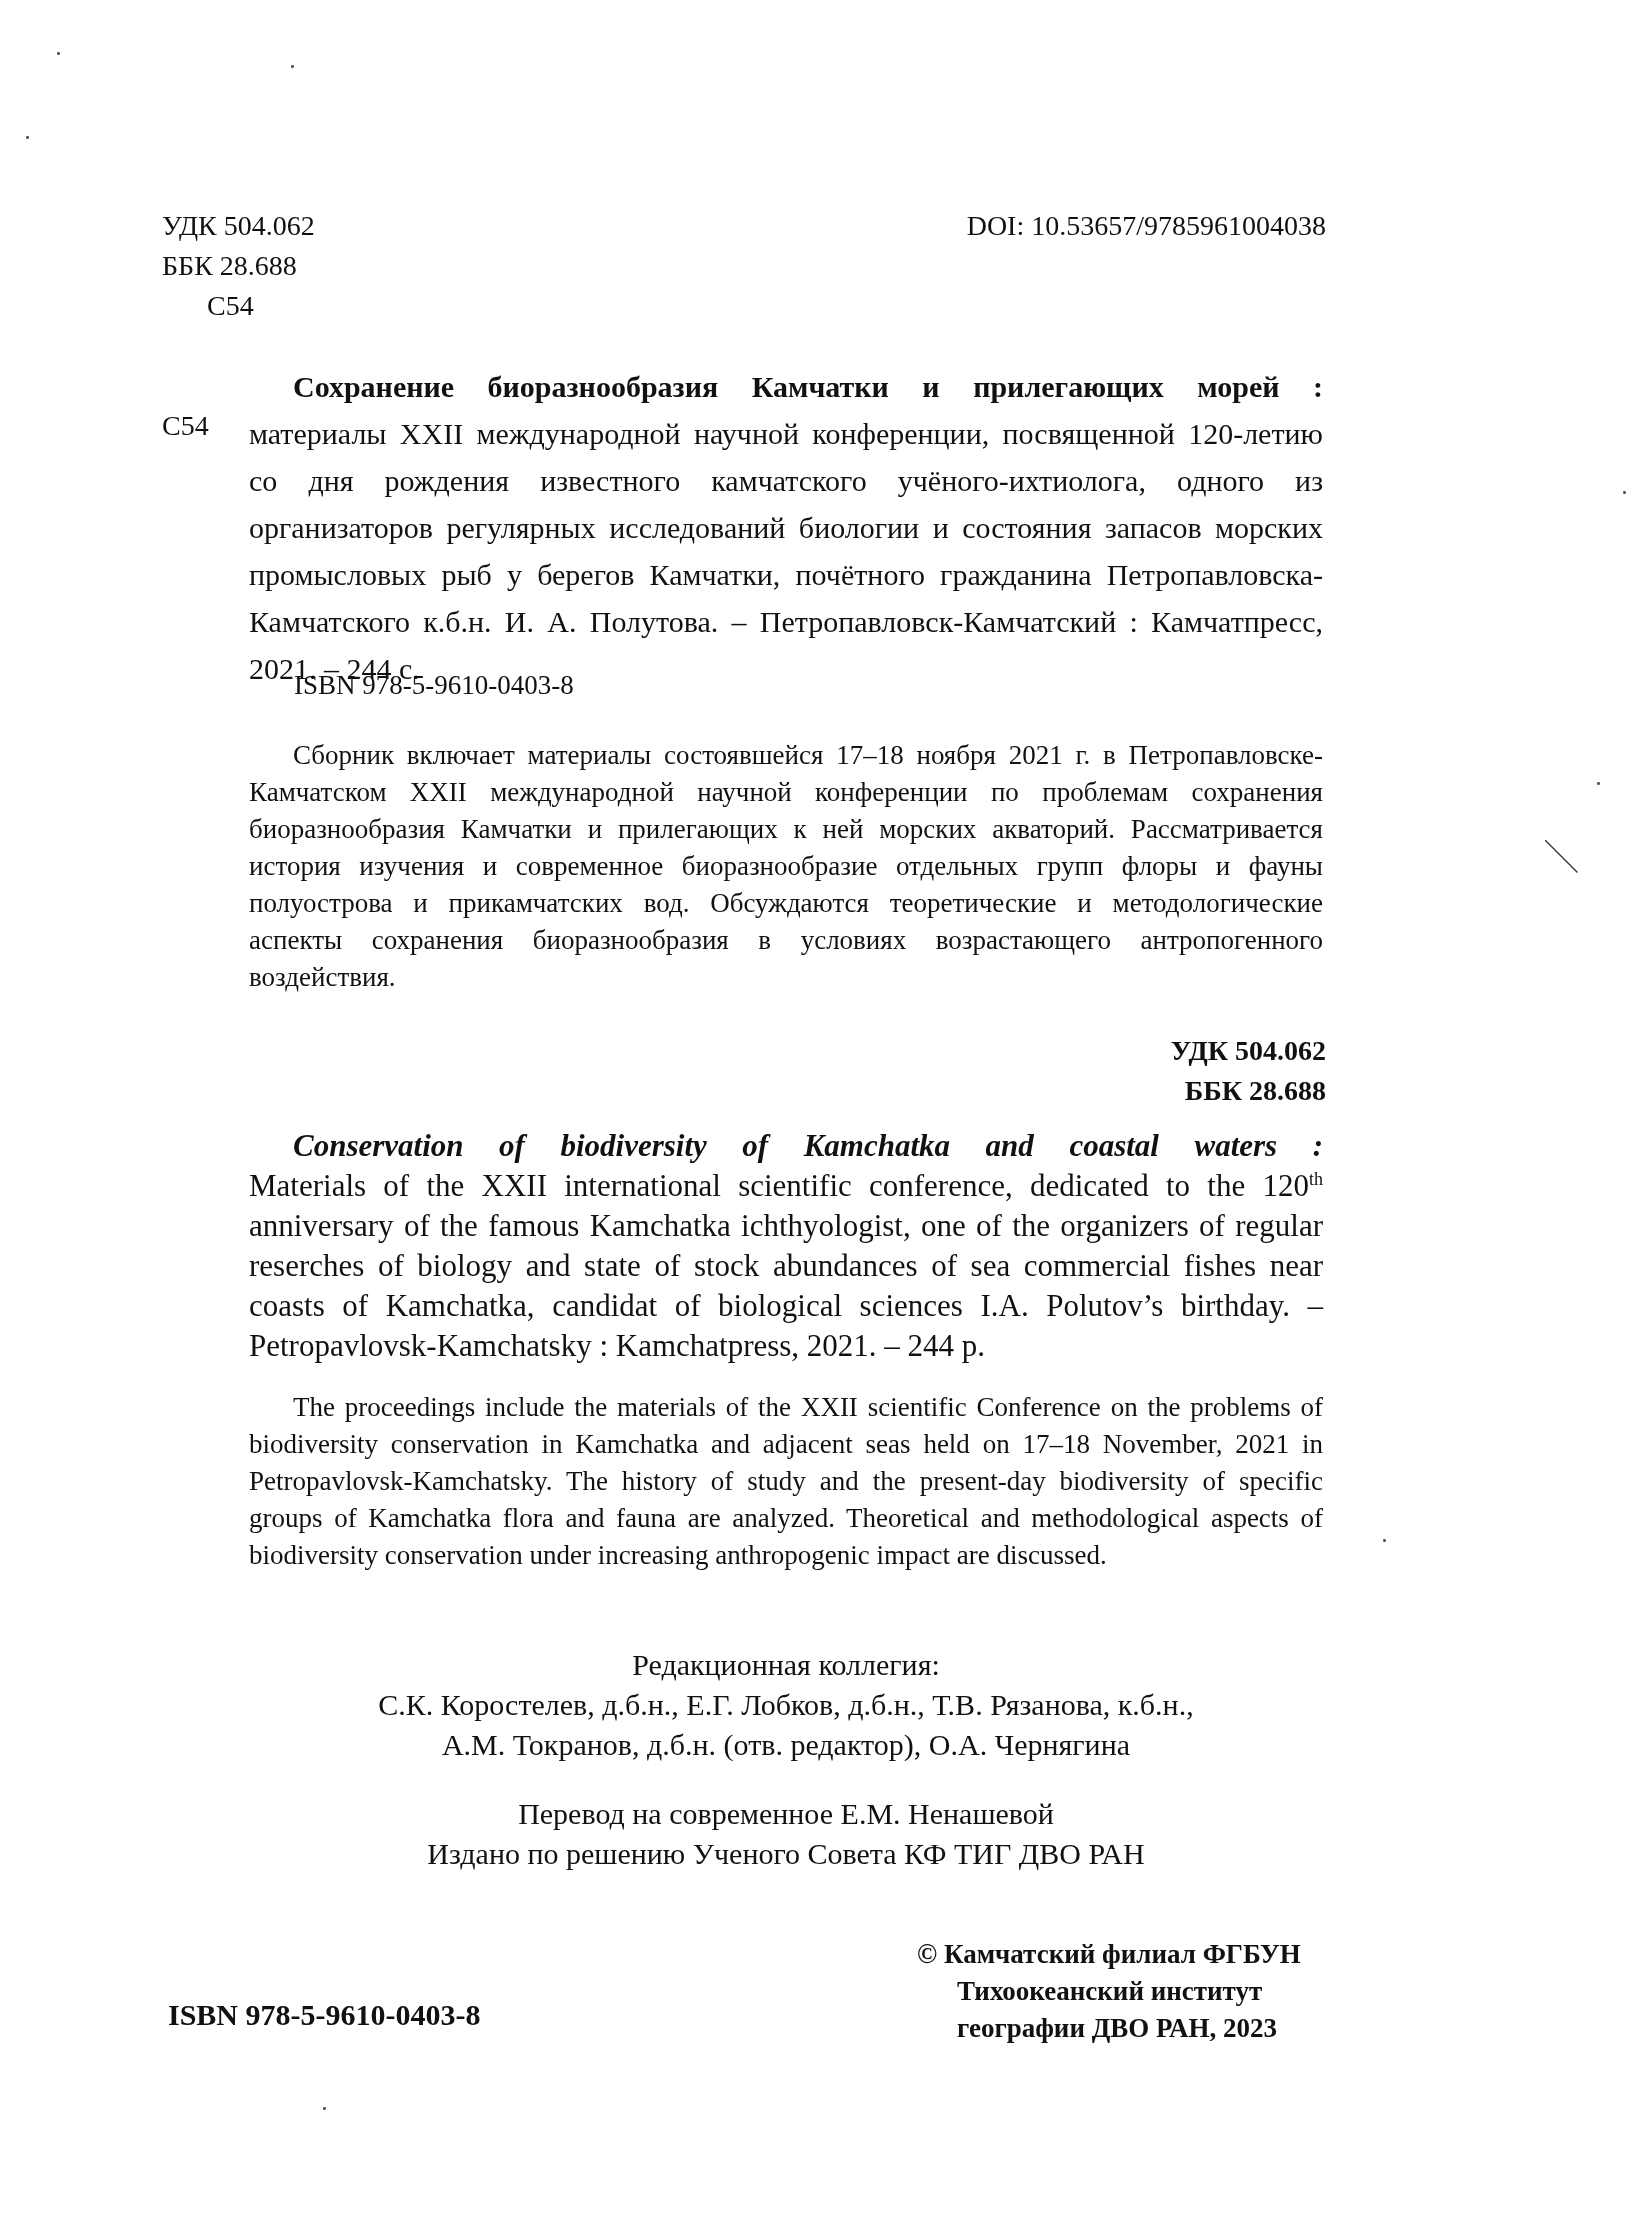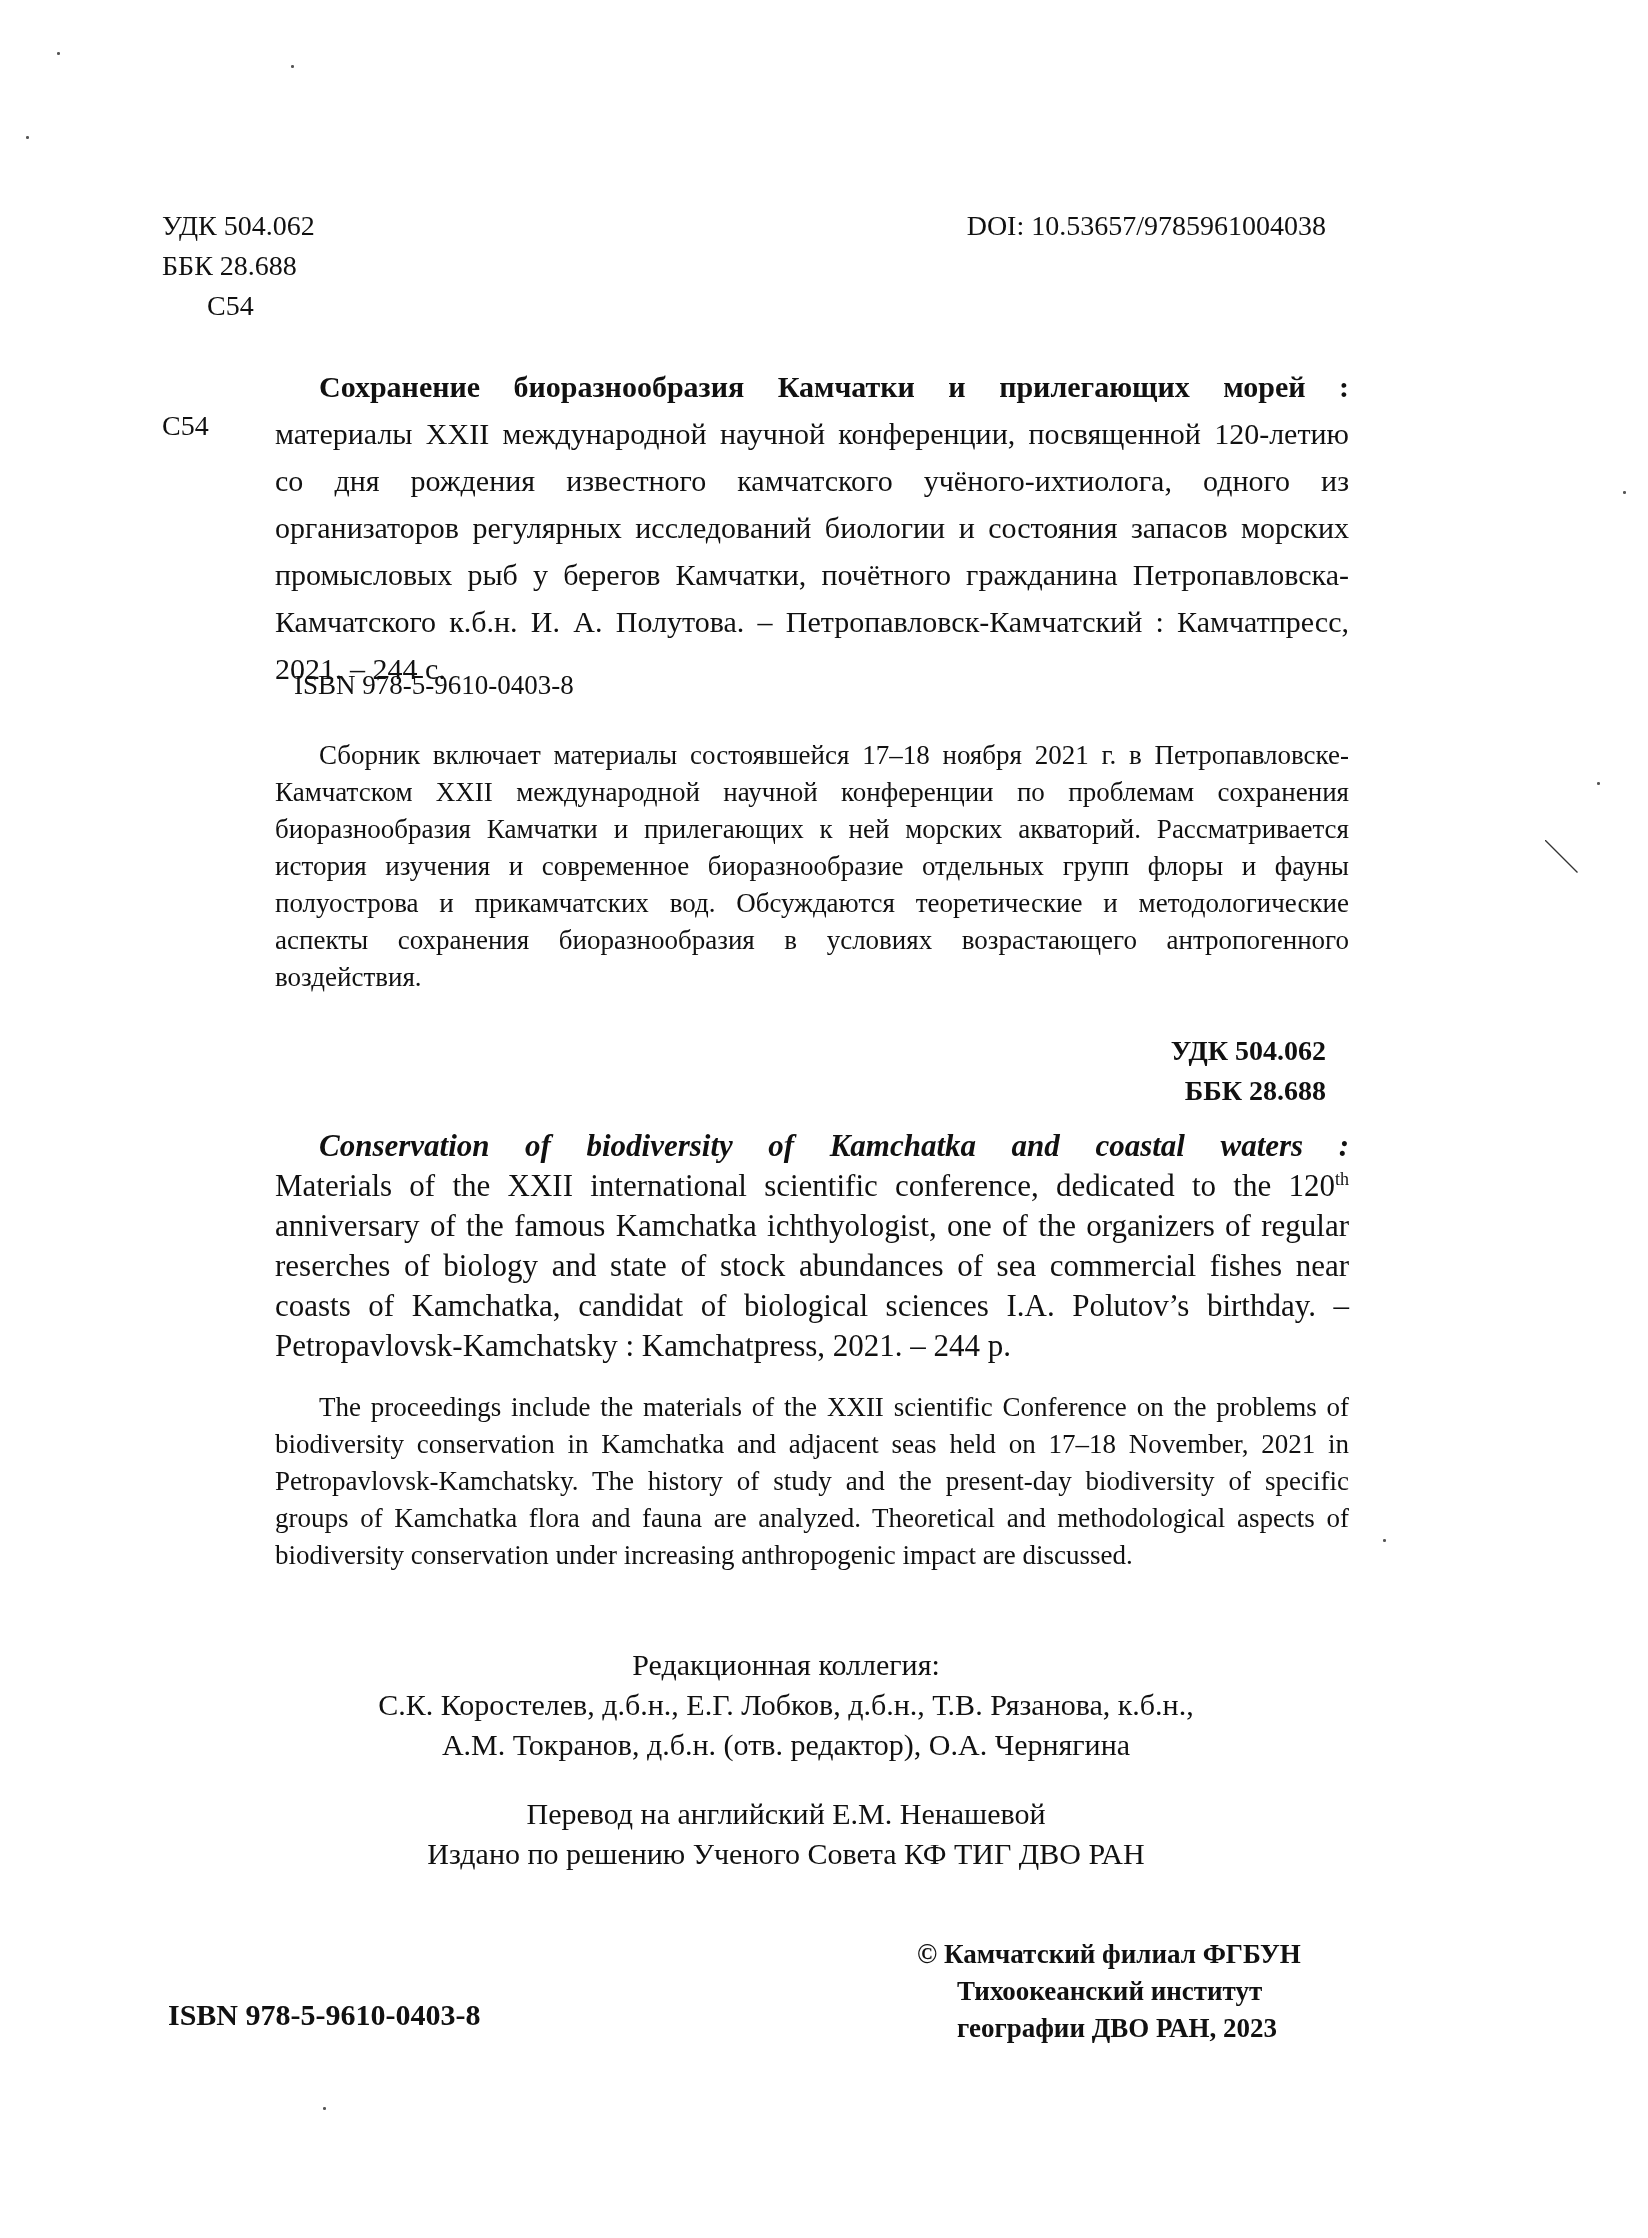--- a/index.html
+++ b/index.html
@@ -5,21 +5,21 @@
   html, body { margin: 0; padding: 0; background: #ffffff; }
   body {
     width: 1648px; height: 2239px; position: relative; overflow: hidden;
     font-family: "Liberation Serif", "DejaVu Serif", serif;
     color: #111111;
   }
   .abs { position: absolute; }
   .p { font-size: 30px; line-height: 39px; }
   .big { font-size: 28px; line-height: 40px; }
   .bold { font-weight: bold; }
-  .just { text-align: justify; margin-left: 26px; }
+  .just { text-align: justify; }
   .indent { text-indent: 44px; }
   .center { text-align: center; font-family: Liberation Serif, serif; }
   .right { text-align: right; }
   sup { font-size: 18px; line-height: 0; }
   .speck { position: absolute; width: 2.6px; height: 2.6px; background: #555; border-radius: 50%; }
 </style>
 </head>
 <body>
 
 <div class="abs big" style="left:162px; top:206px;">
@@ -51,21 +51,21 @@
 
 <div class="abs p just indent" style="left:249px; top:1389px; width:1074px; font-size:27px; line-height:37px;">The proceedings include the materials of the XXII scientific Conference on the problems of biodiversity conservation in Kamchatka and adjacent seas held on 17–18 November, 2021 in Petropavlovsk-Kamchatsky. The history of study and the present-day biodiversity of specific groups of Kamchatka flora and fauna are analyzed. Theoretical and methodological aspects of biodiversity conservation under increasing anthropogenic impact are discussed.</div>
 
 <div class="abs center" style="left:249px; top:1645px; width:1074px; font-size:30px; line-height:40px;">
   <div>Редакционная коллегия:</div>
   <div>С.К. Коростелев, д.б.н., Е.Г. Лобков, д.б.н., Т.В. Рязанова, к.б.н.,</div>
   <div>А.М. Токранов, д.б.н. (отв. редактор), О.А. Чернягина</div>
 </div>
 
 <div class="abs center" style="left:249px; top:1794px; width:1074px; font-size:30px; line-height:40px;">
-  <div>Перевод на английский Е.М. Ненашевой</div>
+  <div>Перевод на современное Е.М. Ненашевой</div>
   <div>Издано по решению Ученого Совета КФ ТИГ ДВО РАН</div>
 </div>
 
 <div class="abs bold" style="left:168px; top:1998px; font-size:30px;">ISBN 978-5-9610-0403-8</div>
 <div class="abs bold" style="left:917px; top:1936px; font-size:27px; line-height:37px;">
   <div><span>©</span> <span>Камчатский филиал ФГБУН</span></div>
   <div style="padding-left:40px;">Тихоокеанский институт</div>
   <div style="padding-left:40px;">географии ДВО РАН, 2023</div>
 </div>
 

